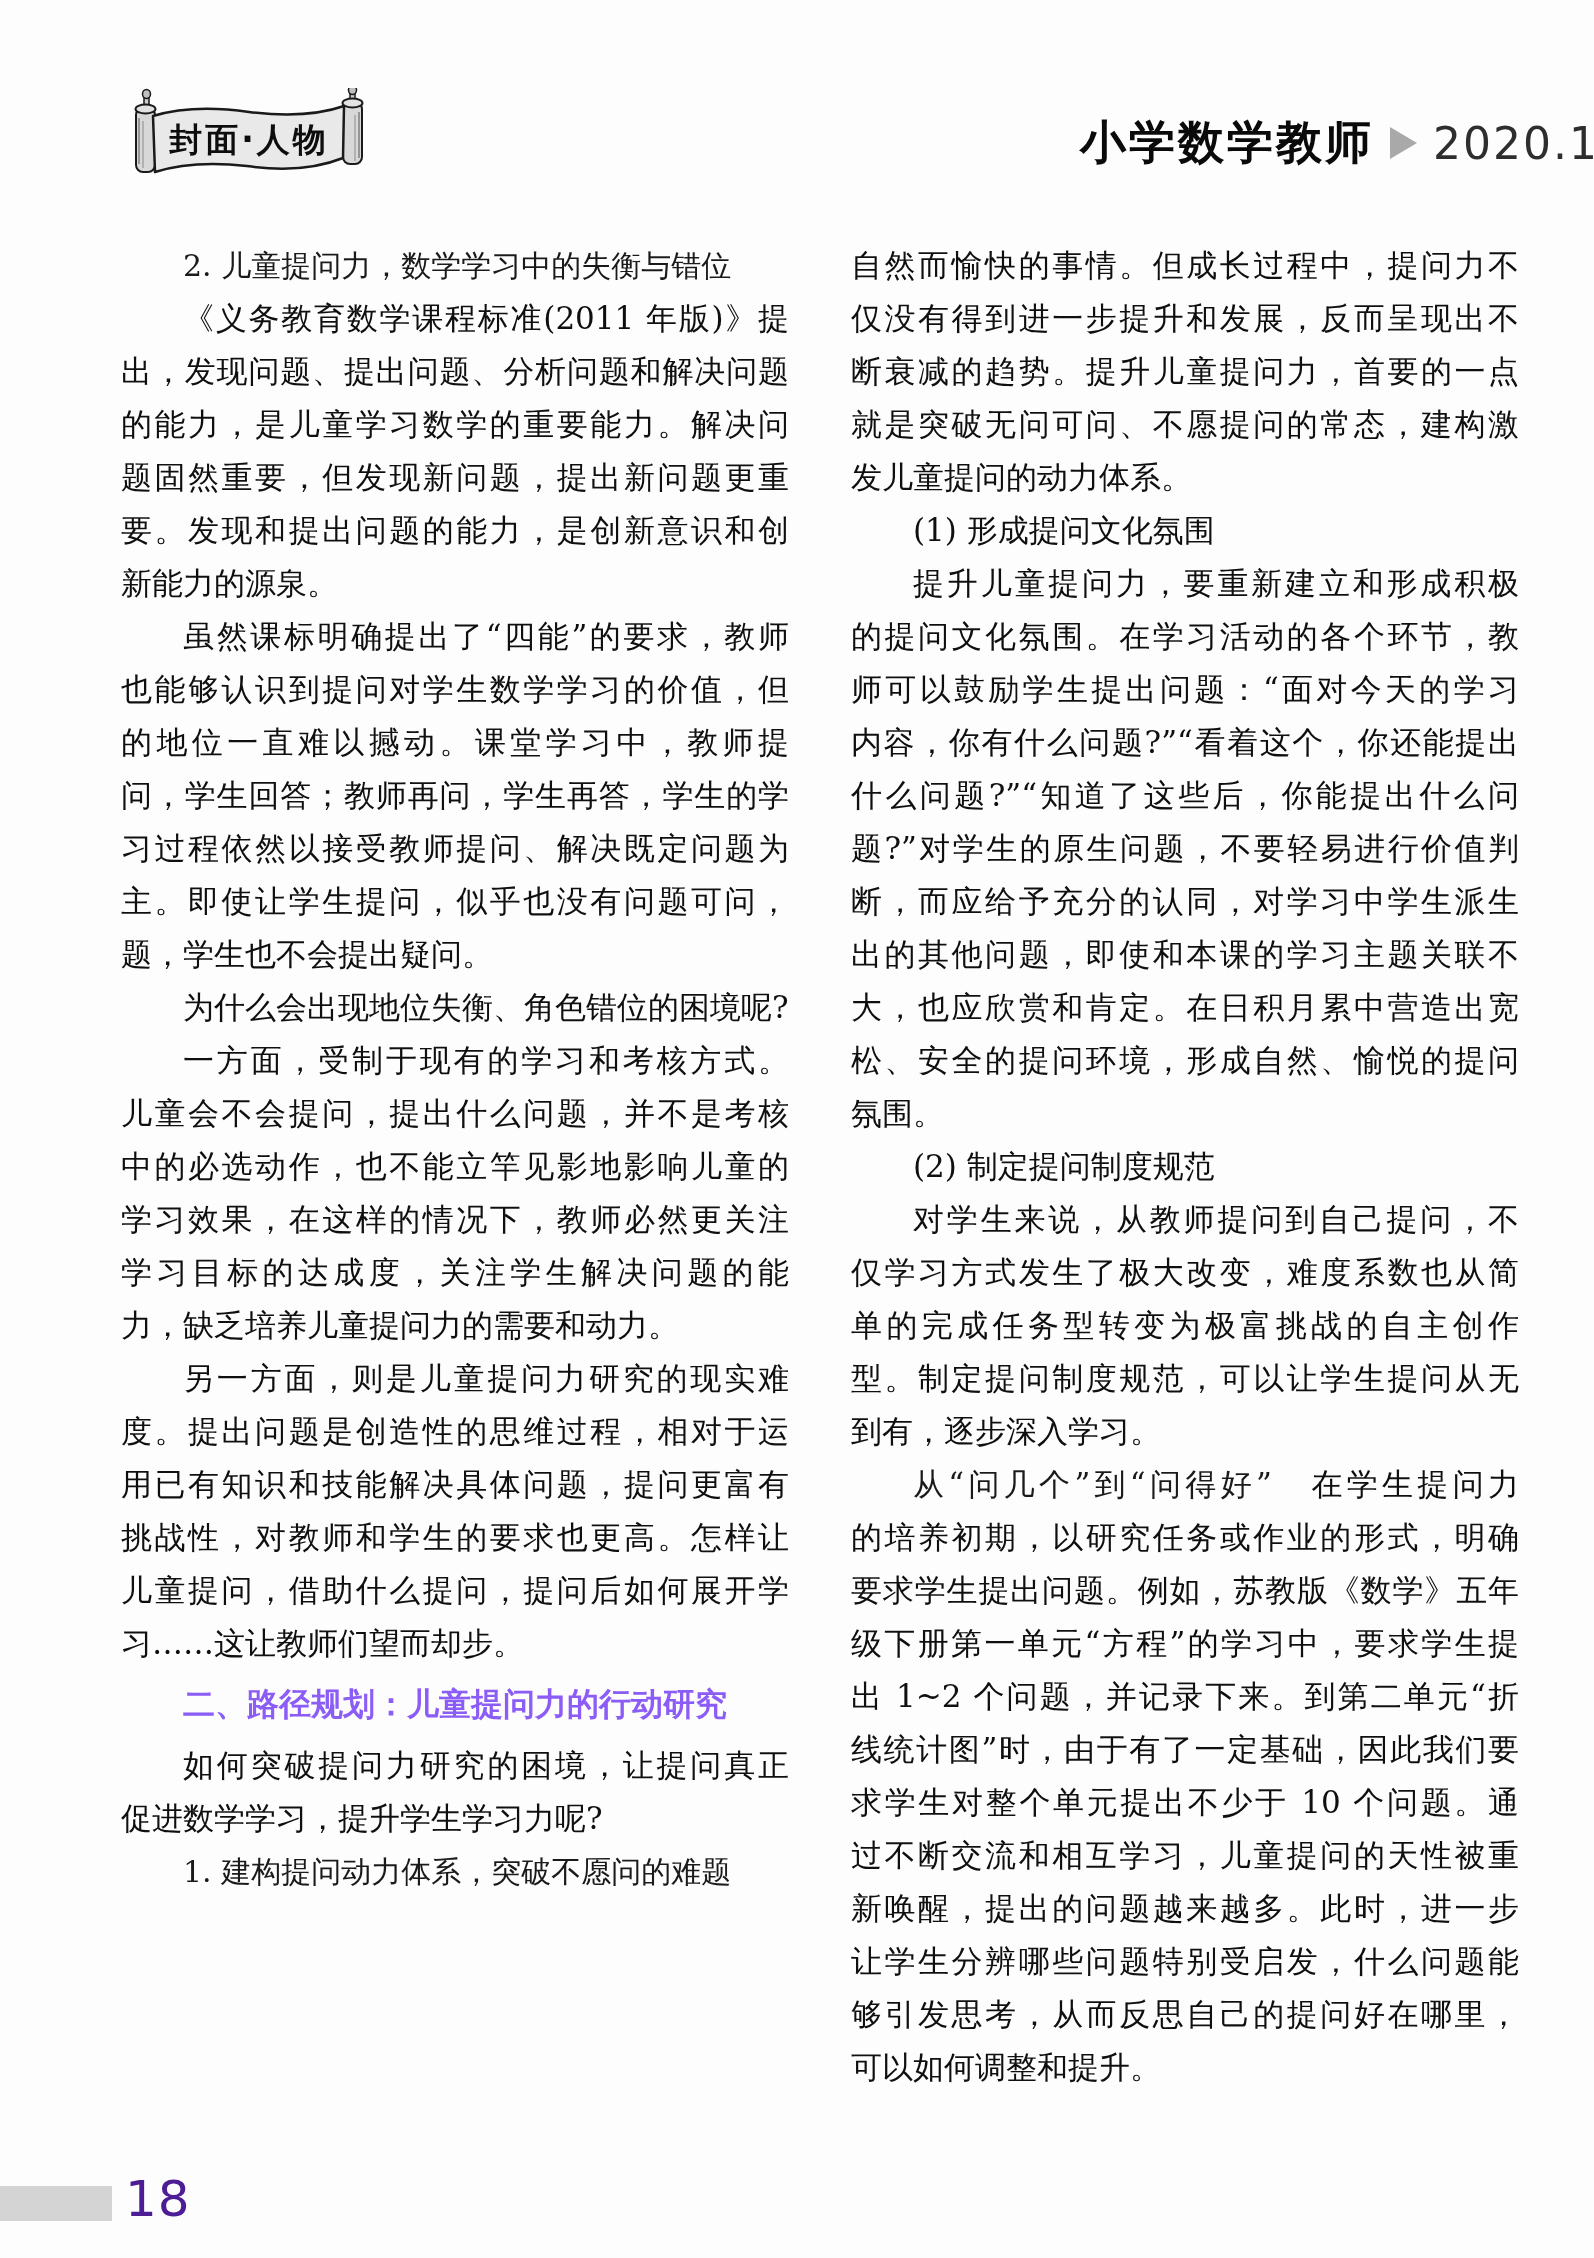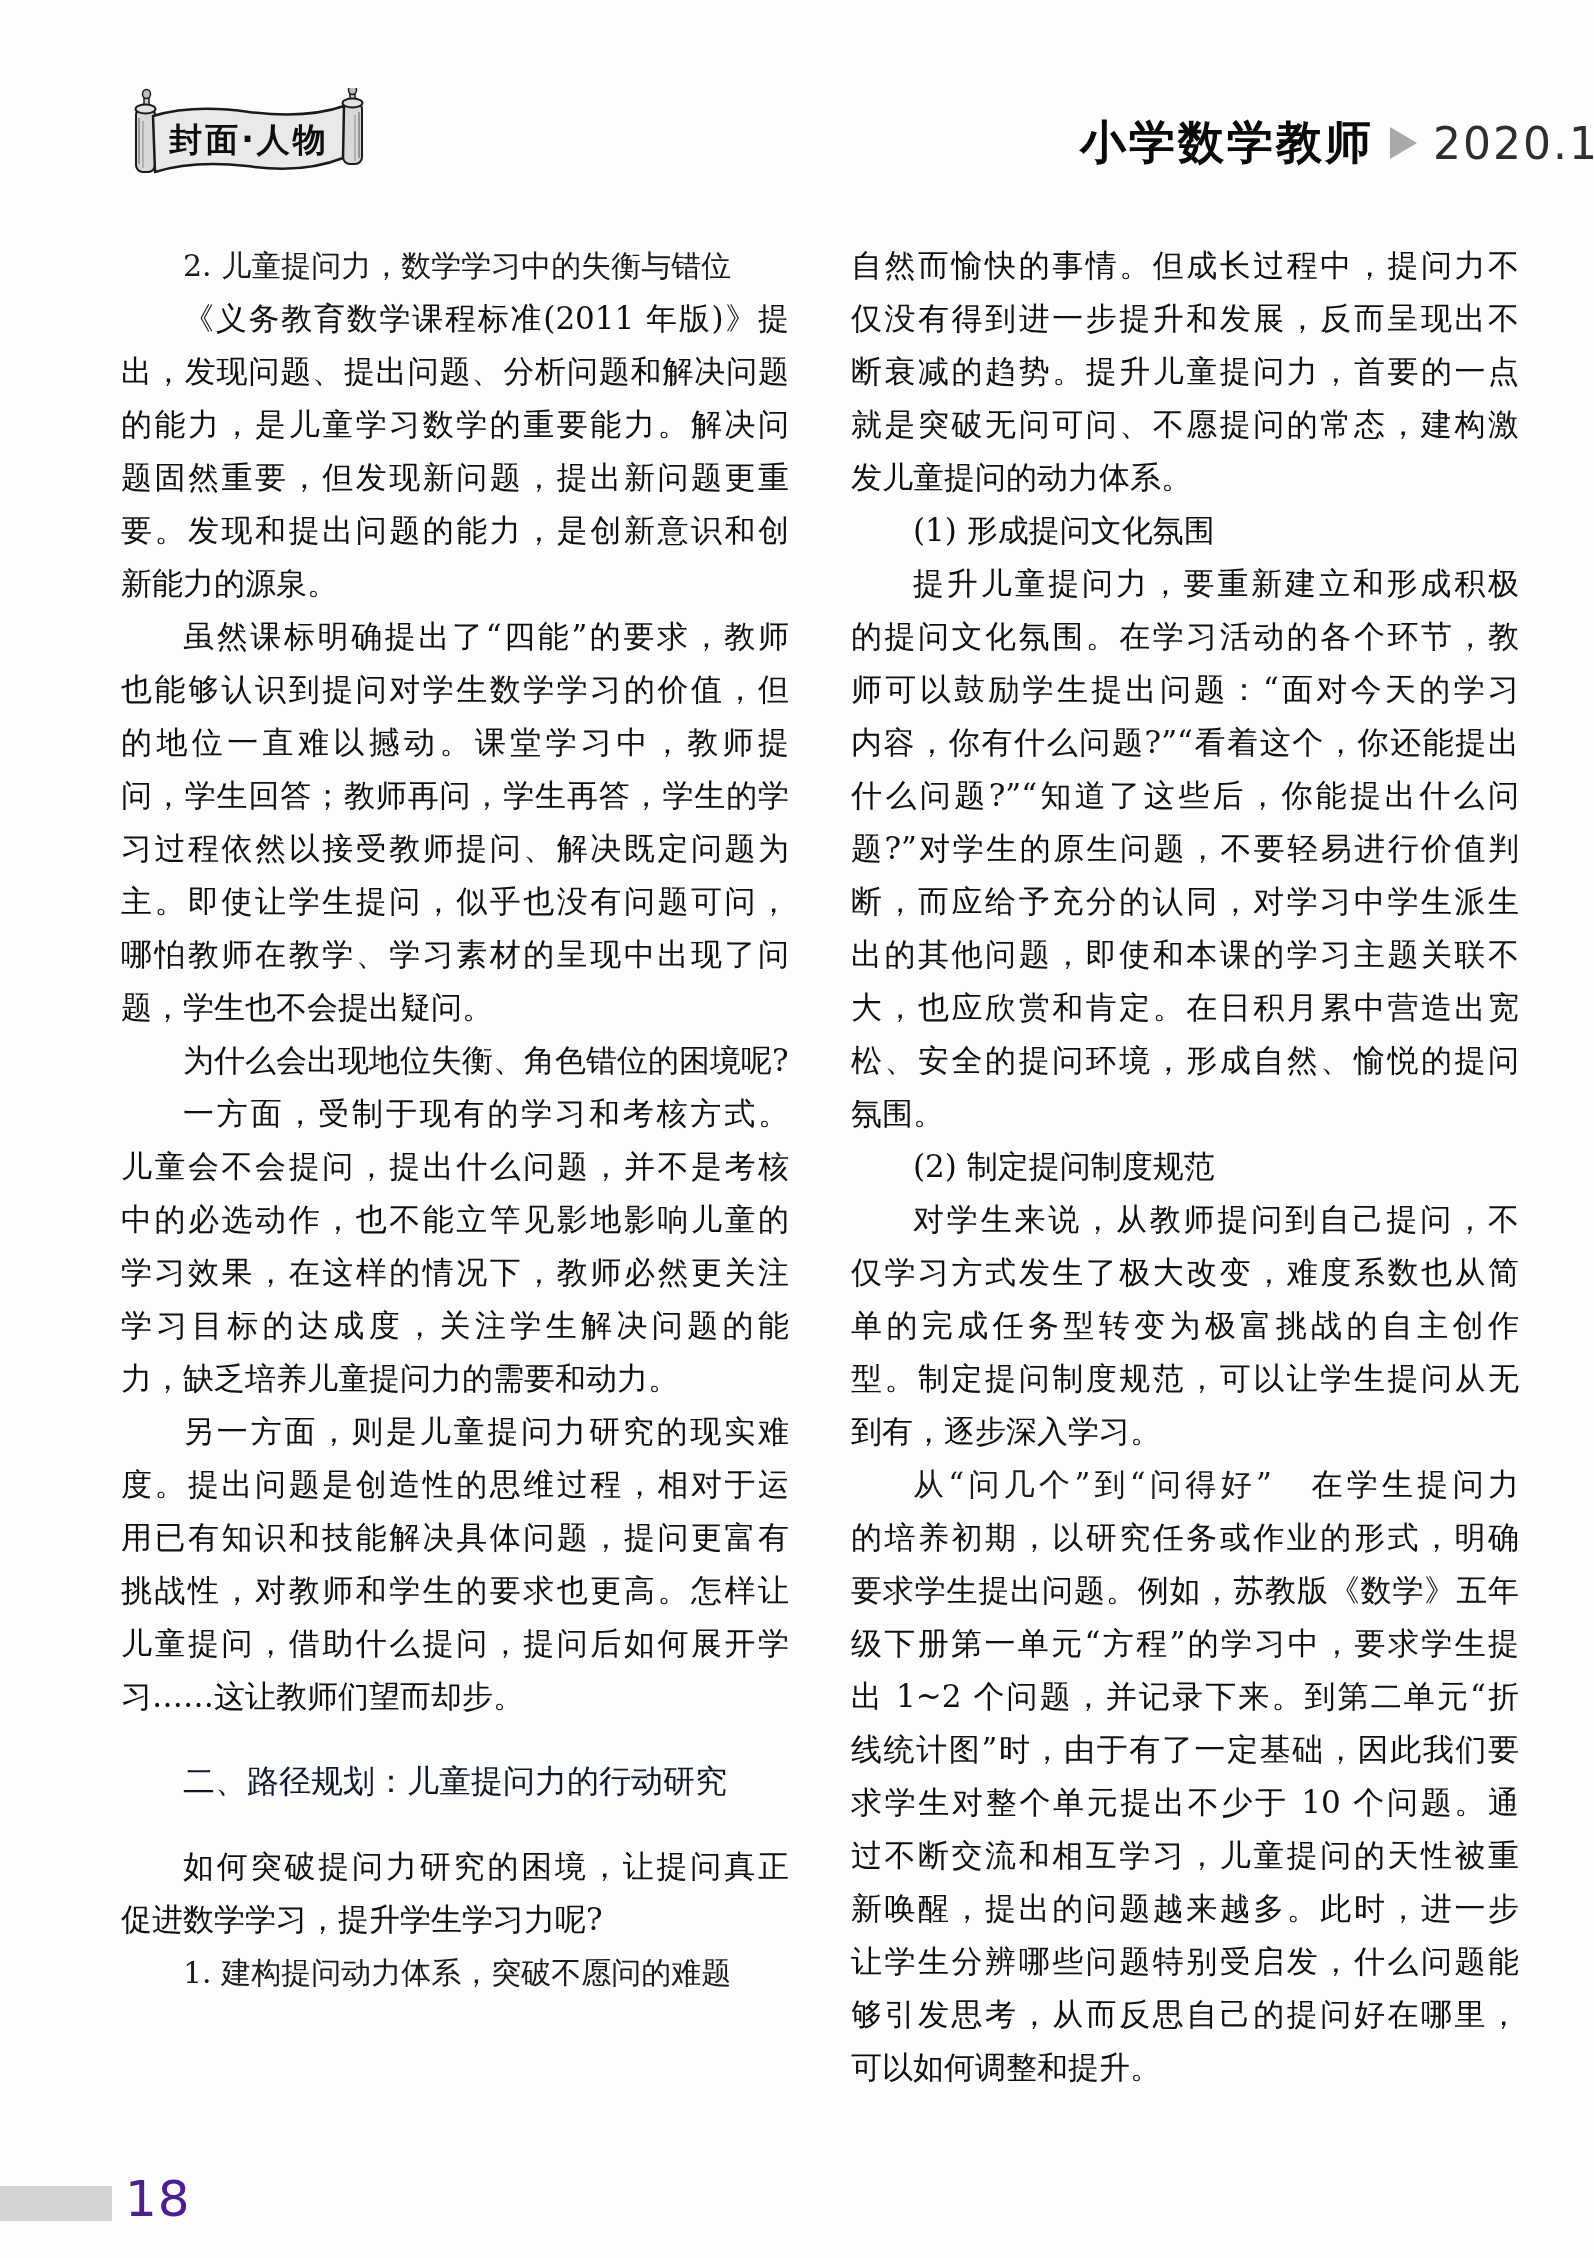--- a/index.html
+++ b/index.html
@@ -39,21 +39,21 @@
   .column{position:absolute;top:239px;width:668px;font-size:31px;line-height:53px;}
   #col-left{left:121px;}
   #col-right{left:813px;margin-left:38px;}
   .line{height:53px;overflow:hidden;}
   .indent{text-indent:62px;}
   .jl{text-align:justify;text-align-last:justify;text-justify:inter-character;}
   .kai{font-size:30px;color:#1a1a1a;}
   .kai-inline{color:#1a1a1a;}
   .heading{
     font-family:"DejaVu Sans","Liberation Sans",sans-serif;
-    font-weight:400;font-size:32px;margin:32px 0;color:#0f172a;
+    font-weight:700;font-size:32px;margin:8px 0;color:#8b5cf6;
   }
 
   
   .footer-bar{position:absolute;left:0;top:2186px;width:112px;height:35px;background:#d4d4d4;}
   .page-num{
     position:absolute;left:125px;top:2170px;
     font-family:"DejaVu Sans","Liberation Sans",sans-serif;
     font-size:50px;color:#4c1d95;letter-spacing:1px;text-align:center;
   }
 </style>
@@ -100,21 +100,20 @@
       <div class="line jl">的能力，是儿童学习数学的重要能力。解决问</div>
       <div class="line jl">题固然重要，但发现新问题，提出新问题更重</div>
       <div class="line jl">要。发现和提出问题的能力，是创新意识和创</div>
       <div class="line">新能力的源泉。</div>
       <div class="line indent jl">虽然课标明确提出了“四能”的要求，教师</div>
       <div class="line jl">也能够认识到提问对学生数学学习的价值，但</div>
       <div class="line jl">的地位一直难以撼动。课堂学习中，教师提</div>
       <div class="line jl">问，学生回答；教师再问，学生再答，学生的学</div>
       <div class="line jl">习过程依然以接受教师提问、解决既定问题为</div>
       <div class="line jl">主。即使让学生提问，似乎也没有问题可问，</div>
-      <div class="line jl">哪怕教师在教学、学习素材的呈现中出现了问</div>
       <div class="line">题，学生也不会提出疑问。</div>
       <div class="line indent">为什么会出现地位失衡、角色错位的困境呢?</div>
       <div class="line indent jl">一方面，受制于现有的学习和考核方式。</div>
       <div class="line jl">儿童会不会提问，提出什么问题，并不是考核</div>
       <div class="line jl">中的必选动作，也不能立竿见影地影响儿童的</div>
       <div class="line jl">学习效果，在这样的情况下，教师必然更关注</div>
       <div class="line jl">学习目标的达成度，关注学生解决问题的能</div>
       <div class="line">力，缺乏培养儿童提问力的需要和动力。</div>
       <div class="line indent jl">另一方面，则是儿童提问力研究的现实难</div>
       <div class="line jl">度。提出问题是创造性的思维过程，相对于运</div>

